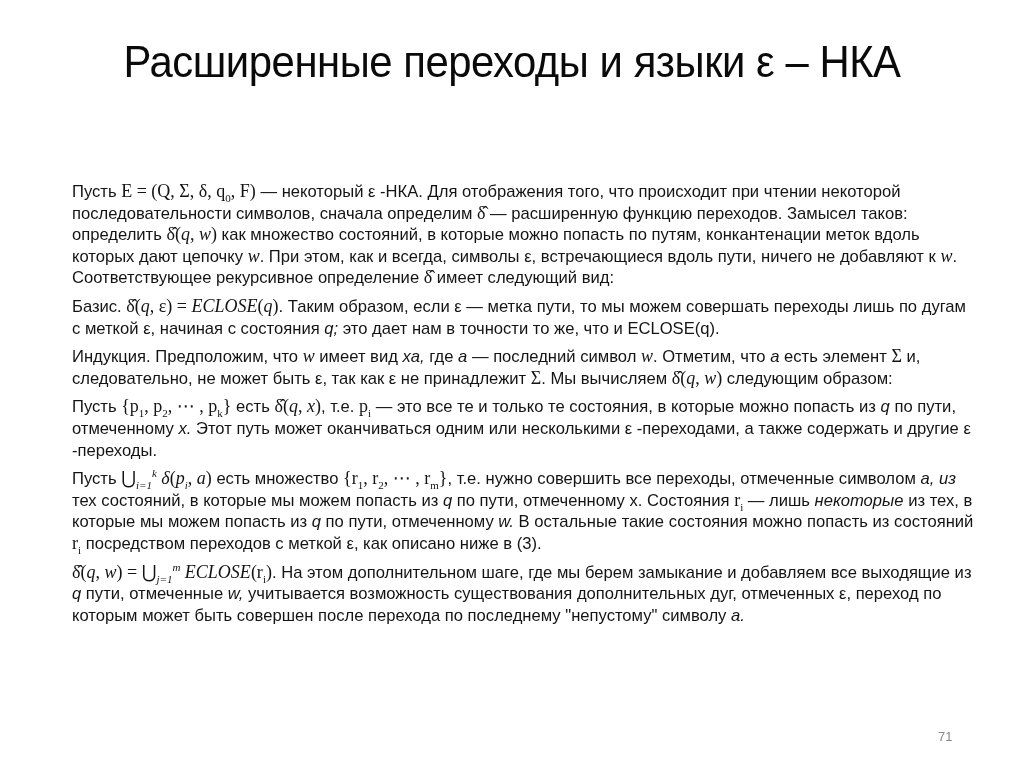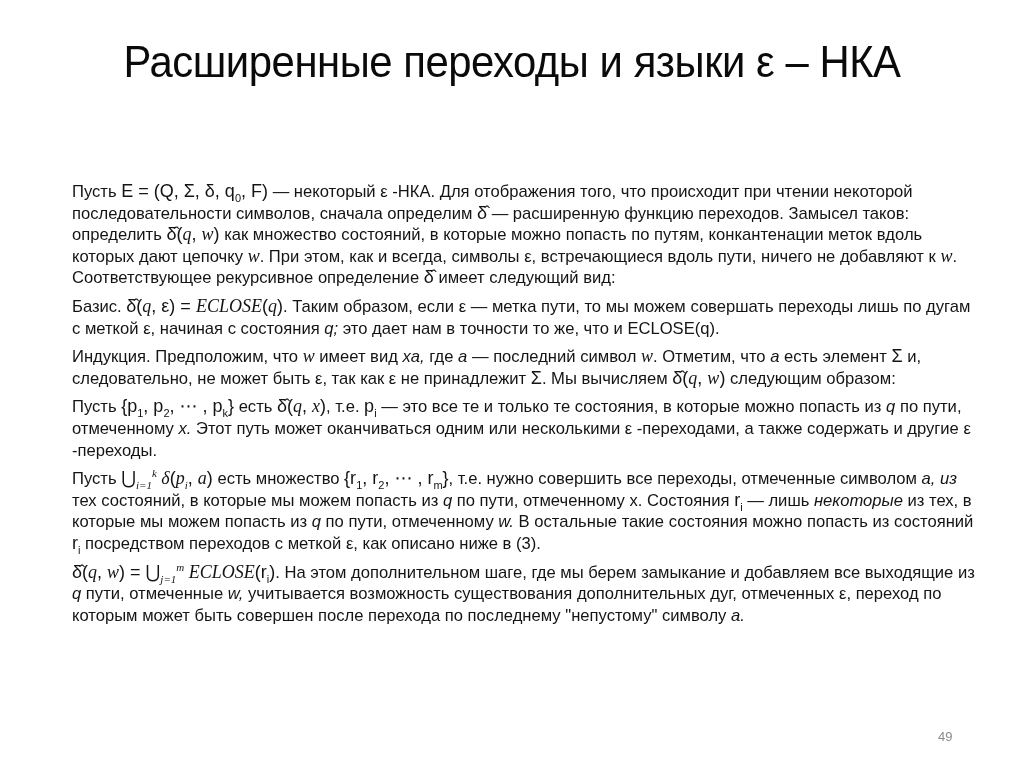--- a/index.html
+++ b/index.html
@@ -36,21 +36,21 @@
       width: 905px;
       font-size: 16.6px;
       line-height: 21.6px;
       color: #141414;
     }
     .para {
       margin: 0 0 7px 0;
     }
     .seg-i { font-style: italic; }
     .seg-m {
-      font-family: Liberation Sans, sans-serif;
+      font-family: Liberation Serif, serif;
       font-size: 18px;
     }
     .seg-mi {
       font-family: "Liberation Serif", "DejaVu Serif", serif;
       font-style: italic;
       font-size: 18px;
     }
     .seg-m sub, .seg-mi sub, .seg-m sup, .seg-mi sup {
       font-size: 11px;
       line-height: 0;
@@ -69,14 +69,14 @@
 <div class="slide">
   <div class="slide-title">Расширенные переходы и языки ε – НКА</div>
   <div class="slide-body">
     <p class="para"><span class="seg-t">Пусть </span><span class="seg-m">E = (Q, Σ, δ, q</span><span class="seg-m"><sub>0</sub></span><span class="seg-m">, F)</span><span class="seg-t"> — некоторый ε -НКА. Для отображения того, что происходит при чтении некоторой последовательности символов, сначала определим </span><span class="seg-m">δ̂</span><span class="seg-t"> — расширенную функцию переходов. Замысел таков: определить </span><span class="seg-m">δ̂(</span><span class="seg-mi">q</span><span class="seg-m">, </span><span class="seg-mi">w</span><span class="seg-m">)</span><span class="seg-t">  как множество состояний, в которые можно попасть по путям, конкантенации меток вдоль которых дают цепочку </span><span class="seg-mi">w</span><span class="seg-t">. При этом, как и всегда, символы ε, встречающиеся вдоль пути, ничего не добавляют к </span><span class="seg-mi">w</span><span class="seg-t">. Соответствующее рекурсивное определение </span><span class="seg-m">δ̂</span><span class="seg-t"> имеет следующий вид:</span></p>
     <p class="para"><span class="seg-t">Базис. </span><span class="seg-m">δ̂(</span><span class="seg-mi">q</span><span class="seg-m">, ε) = </span><span class="seg-mi">ECLOSE</span><span class="seg-m">(</span><span class="seg-mi">q</span><span class="seg-m">)</span><span class="seg-t">. Таким образом, если ε — метка пути, то мы можем совершать переходы лишь по дугам с меткой ε, начиная с состояния </span><span class="seg-i">q;</span><span class="seg-t"> это дает нам в точности то же, что и ECLOSE(q).</span></p>
     <p class="para"><span class="seg-t">Индукция. Предположим, что </span><span class="seg-mi">w</span><span class="seg-t"> имеет вид </span><span class="seg-i">xa,</span><span class="seg-t"> где </span><span class="seg-i">a</span><span class="seg-t"> — последний символ </span><span class="seg-mi">w</span><span class="seg-t">. Отметим, что </span><span class="seg-i">a</span><span class="seg-t"> есть элемент </span><span class="seg-m">Σ</span><span class="seg-t"> и, следовательно, не может быть ε, так как ε не принадлежит </span><span class="seg-m">Σ</span><span class="seg-t">. Мы вычисляем </span><span class="seg-m">δ̂(</span><span class="seg-mi">q</span><span class="seg-m">, </span><span class="seg-mi">w</span><span class="seg-m">)</span><span class="seg-t"> следующим образом:</span></p>
     <p class="para"><span class="seg-t">Пусть </span><span class="seg-m">{p</span><span class="seg-m"><sub>1</sub></span><span class="seg-m">, p</span><span class="seg-m"><sub>2</sub></span><span class="seg-m">, ⋯ , p</span><span class="seg-m"><sub>k</sub></span><span class="seg-m">}</span><span class="seg-t">  есть </span><span class="seg-m">δ̂(</span><span class="seg-mi">q</span><span class="seg-m">, </span><span class="seg-mi">x</span><span class="seg-m">)</span><span class="seg-t">, т.е. </span><span class="seg-m">p</span><span class="seg-m"><sub>i</sub></span><span class="seg-t"> — это все те и только те состояния, в которые можно попасть из </span><span class="seg-i">q</span><span class="seg-t"> по пути, отмеченному </span><span class="seg-i">x.</span><span class="seg-t"> Этот путь может оканчиваться одним или несколькими ε -переходами, а также содержать и другие ε -переходы.</span></p>
     <p class="para"><span class="seg-t">Пусть </span><span class="seg-m">⋃</span><span class="seg-mi"><sub>i=1</sub></span><span class="seg-mi"><sup>k</sup></span><span class="seg-mi"> δ</span><span class="seg-m">(</span><span class="seg-mi">p</span><span class="seg-mi"><sub>i</sub></span><span class="seg-m">, </span><span class="seg-mi">a</span><span class="seg-m">)</span><span class="seg-t">  есть множество </span><span class="seg-m">{r</span><span class="seg-m"><sub>1</sub></span><span class="seg-m">, r</span><span class="seg-m"><sub>2</sub></span><span class="seg-m">, ⋯ , r</span><span class="seg-m"><sub>m</sub></span><span class="seg-m">}</span><span class="seg-t">, т.е. нужно совершить все переходы, отмеченные символом </span><span class="seg-i">a, из</span><span class="seg-t"> тех состояний, в которые мы можем попасть из </span><span class="seg-i">q</span><span class="seg-t"> по пути, отмеченному х. Состояния </span><span class="seg-m">r</span><span class="seg-m"><sub>i</sub></span><span class="seg-t"> — лишь </span><span class="seg-i">некоторые</span><span class="seg-t"> из тех, в которые мы можем попасть из </span><span class="seg-i">q</span><span class="seg-t"> по пути, отмеченному </span><span class="seg-i">w.</span><span class="seg-t"> В остальные такие состояния можно попасть из состояний </span><span class="seg-m">r</span><span class="seg-m"><sub>i</sub></span><span class="seg-t"> посредством переходов с меткой ε, как описано ниже в (3).</span></p>
     <p class="para"><span class="seg-m">δ̂(</span><span class="seg-mi">q</span><span class="seg-m">, </span><span class="seg-mi">w</span><span class="seg-m">) = ⋃</span><span class="seg-mi"><sub>j=1</sub></span><span class="seg-mi"><sup>m</sup></span><span class="seg-mi"> ECLOSE</span><span class="seg-m">(r</span><span class="seg-m"><sub>i</sub></span><span class="seg-m">)</span><span class="seg-t">. На этом дополнительном шаге, где мы берем замыкание и добавляем все выходящие из </span><span class="seg-i">q</span><span class="seg-t"> пути, отмеченные </span><span class="seg-i">w,</span><span class="seg-t"> учитывается возможность существования дополнительных дуг, отмеченных ε, переход по которым может быть совершен после перехода по последнему "непустому" символу </span><span class="seg-i">a.</span></p>
   </div>
-  <div class="page-number">49</div>
+  <div class="page-number">71</div>
 </div>
 
 </body></html>

